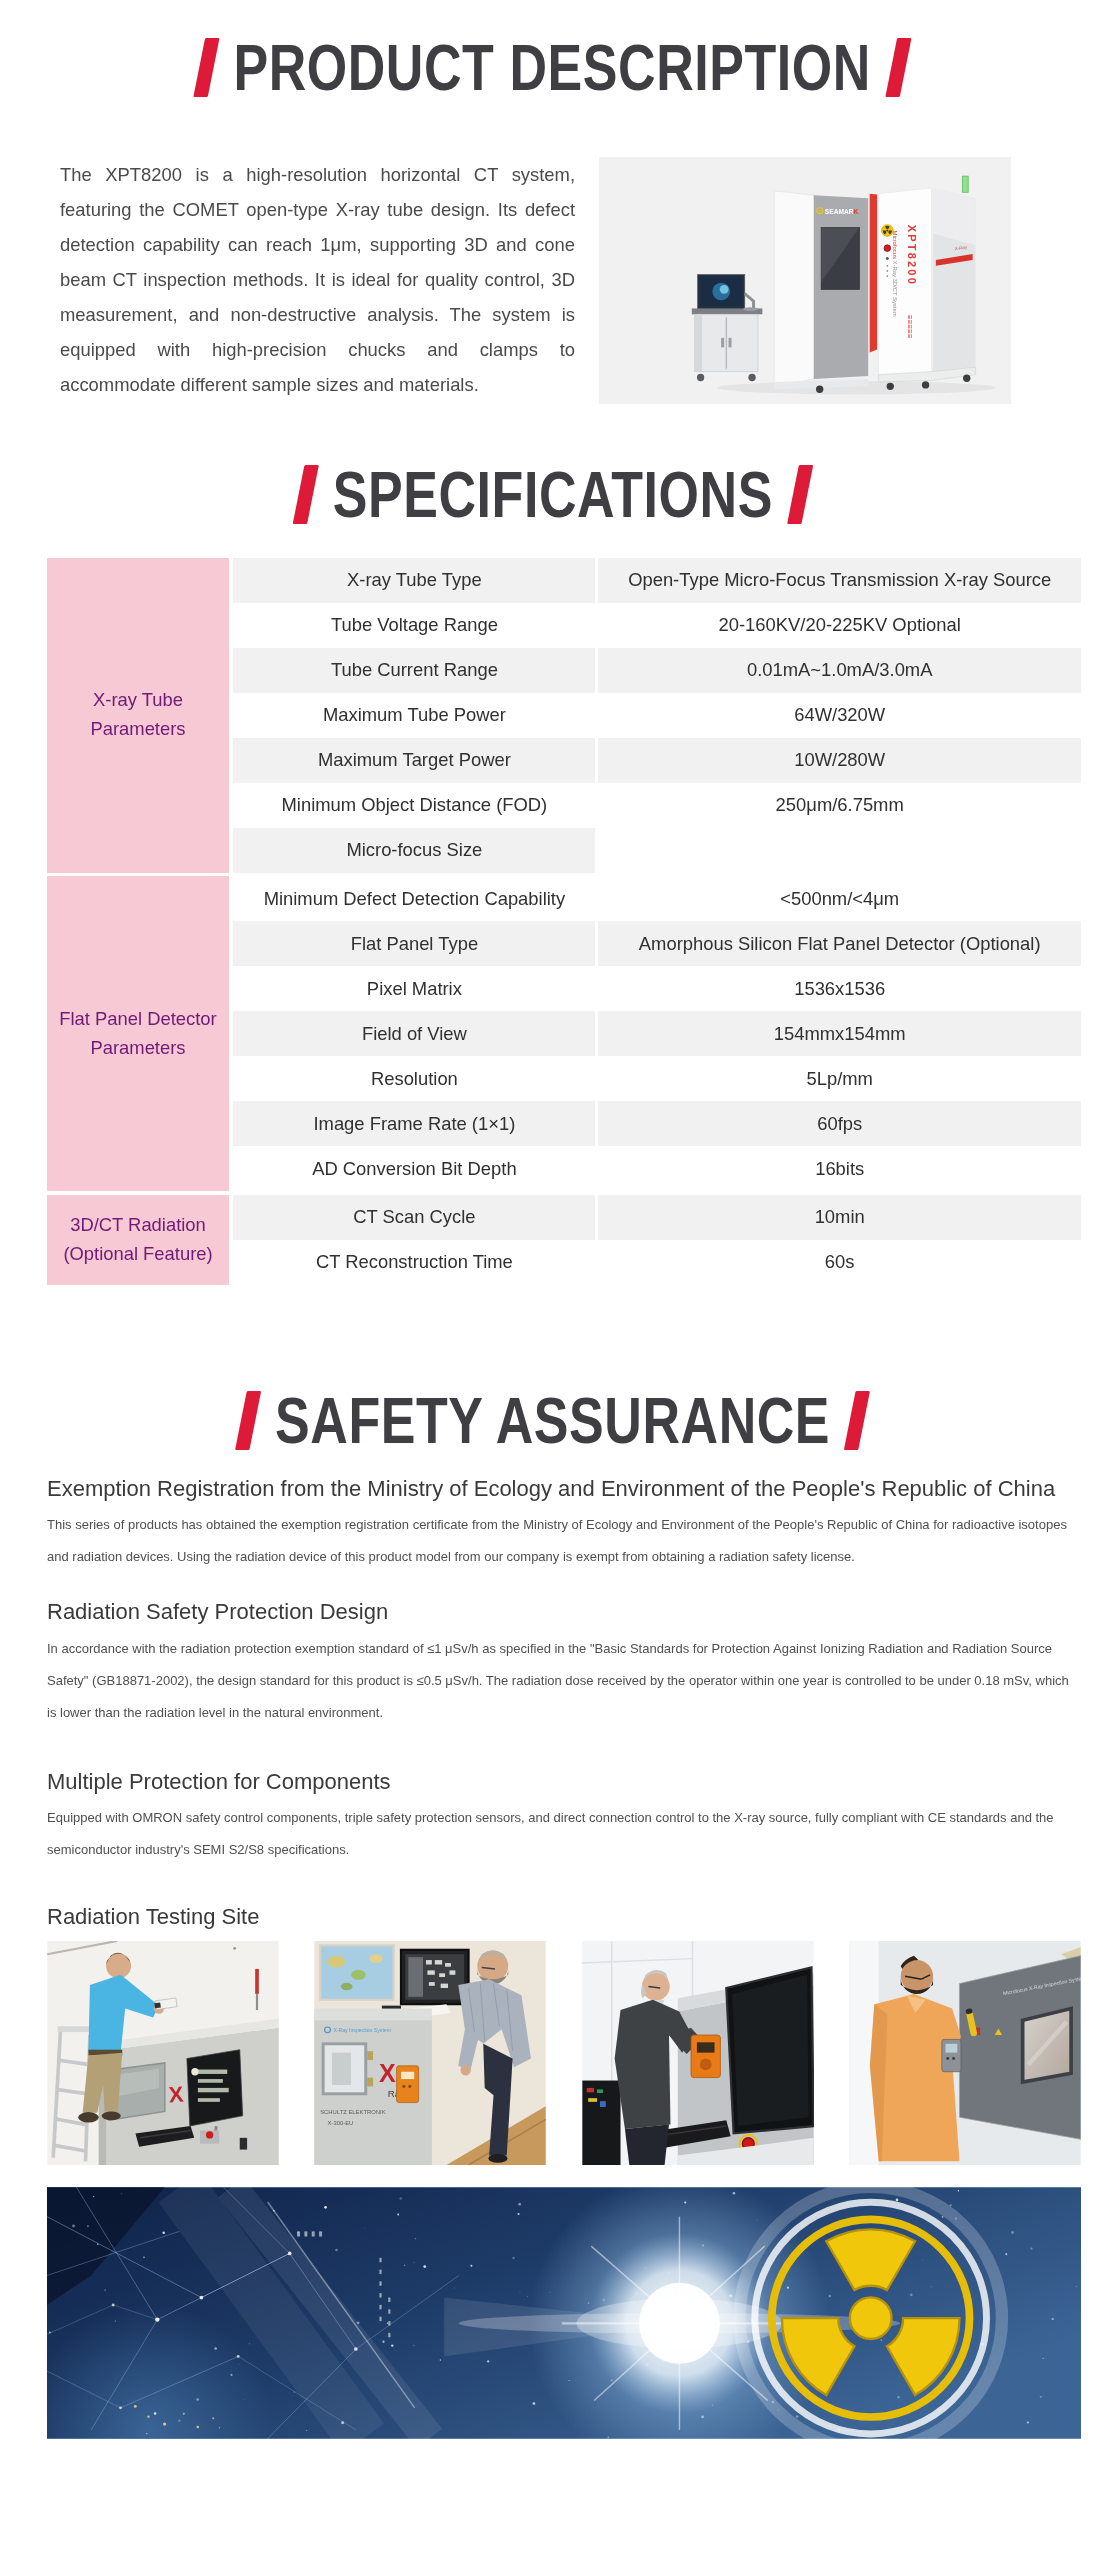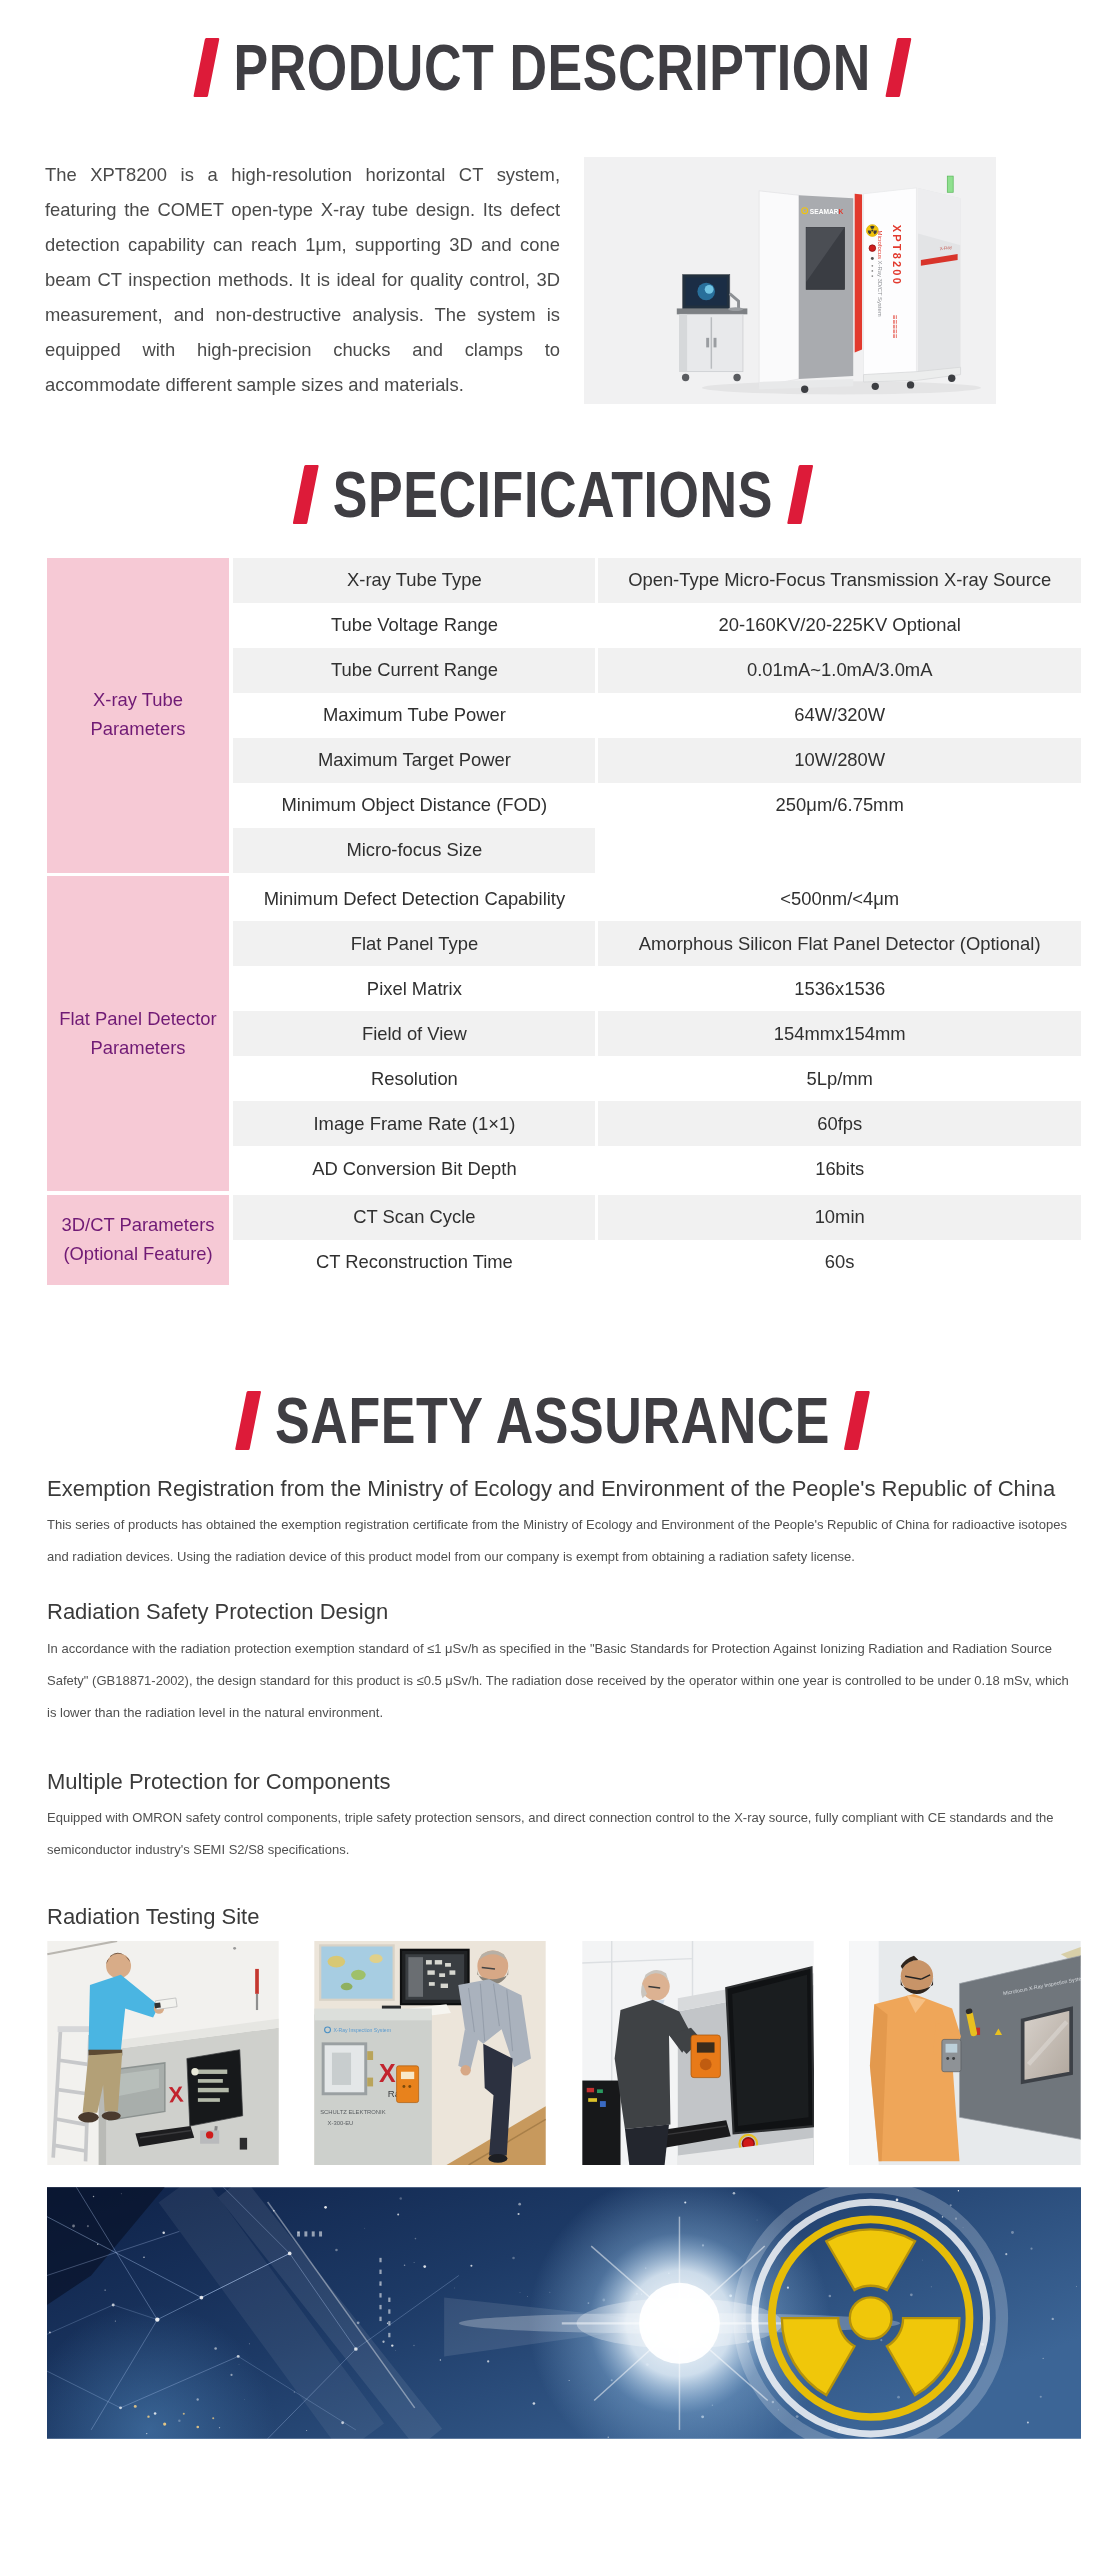--- a/index.html
+++ b/index.html
@@ -10,21 +10,21 @@
   body{margin:0;background:#ffffff;font-family:"Liberation Sans",sans-serif}
   .page{position:relative;width:1103px;height:2576px;margin:1px;background:#fff;overflow:hidden;padding-top:29px}
 
   
   .sec-header{height:74px;display:flex;align-items:center;justify-content:center}
   .sec-header-inner{display:flex;align-items:center;gap:25px;transform:scaleX(.8)}
   .slash{width:17.7px;height:59px;background:var(--accent);transform:skewX(-14deg);border-radius:1.5px}
   .sec-title{font-size:65px;font-weight:bold;color:var(--title);letter-spacing:0.7px;white-space:nowrap}
 
   
-  .desc-row{display:flex;align-items:flex-start;padding-left:44px;margin-top:53px;height:277px}
+  .desc-row{display:flex;align-items:flex-start;padding-left:59px;margin-top:53px;height:277px}
   .desc{width:515px;font-size:18.4px;line-height:35px;color:#4a4a4a;text-align:justify}
   .product-img{width:412px;height:247px;margin-left:24px;background:#f1f1f2;flex:none}
   .product-img svg{display:block;width:100%;height:100%}
 
   
   .spec-header{margin-top:23.5px}
   .spec-table{margin:26px 0 0 46px;width:1034px}
   .spec-group{display:flex;margin-bottom:3.7px}
   .spec-group:last-child{margin-bottom:0}
   .spec-group-label{width:182px;margin-right:4.4px;background:var(--pink);display:flex;align-items:center;justify-content:center;text-align:center;font-size:18.4px;line-height:1.55;color:#701a75;padding:2.9px}
@@ -207,21 +207,21 @@
             <div class="cell param">Image Frame Rate (1×1)</div>
             <div class="cell value">60fps</div>
           </div>
           <div class="spec-row">
             <div class="cell param">AD Conversion Bit Depth</div>
             <div class="cell value">16bits</div>
           </div>
         </div>
       </div>
       <div class="spec-group">
-        <div class="spec-group-label">3D/CT Parameters (Optional Feature)</div>
+        <div class="spec-group-label">3D/CT Radiation (Optional Feature)</div>
         <div class="spec-rows">
           <div class="spec-row shaded">
             <div class="cell param">CT Scan Cycle</div>
             <div class="cell value">10min</div>
           </div>
           <div class="spec-row">
             <div class="cell param">CT Reconstruction Time</div>
             <div class="cell value">60s</div>
           </div>
         </div>

